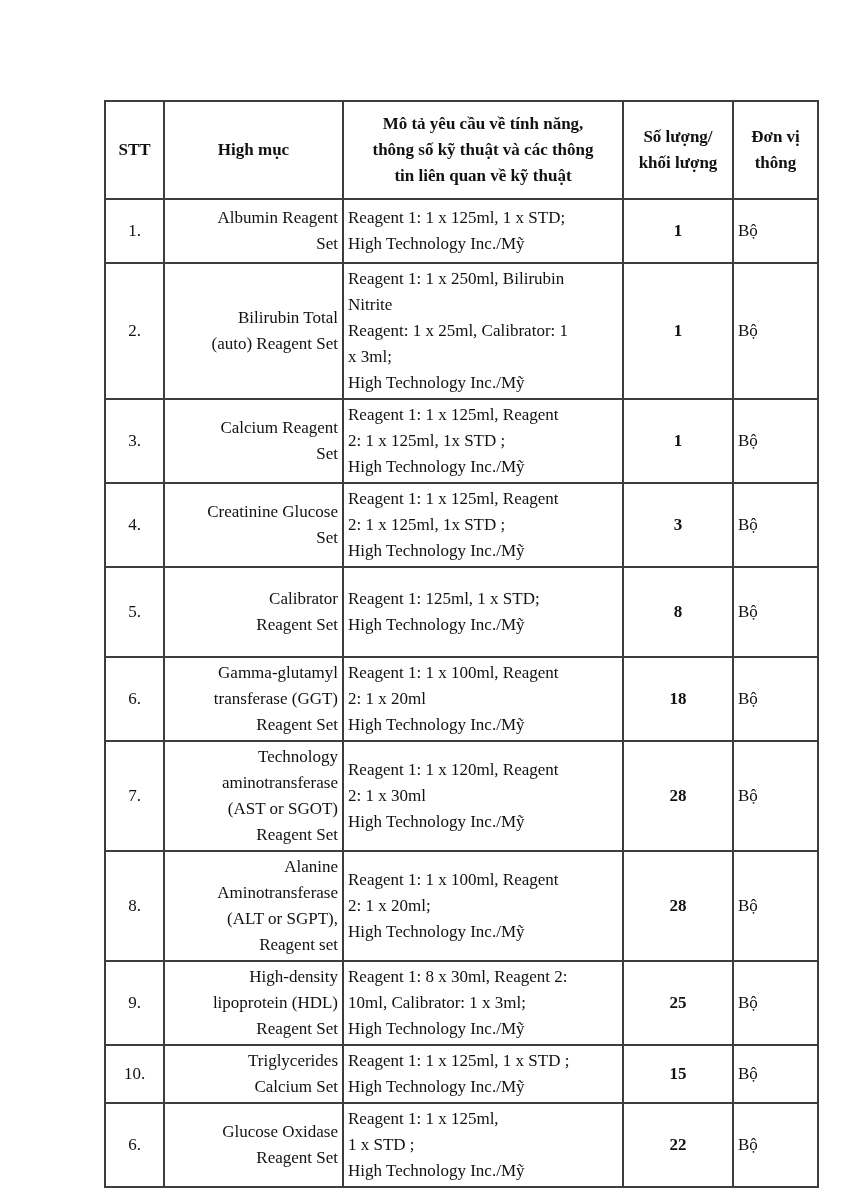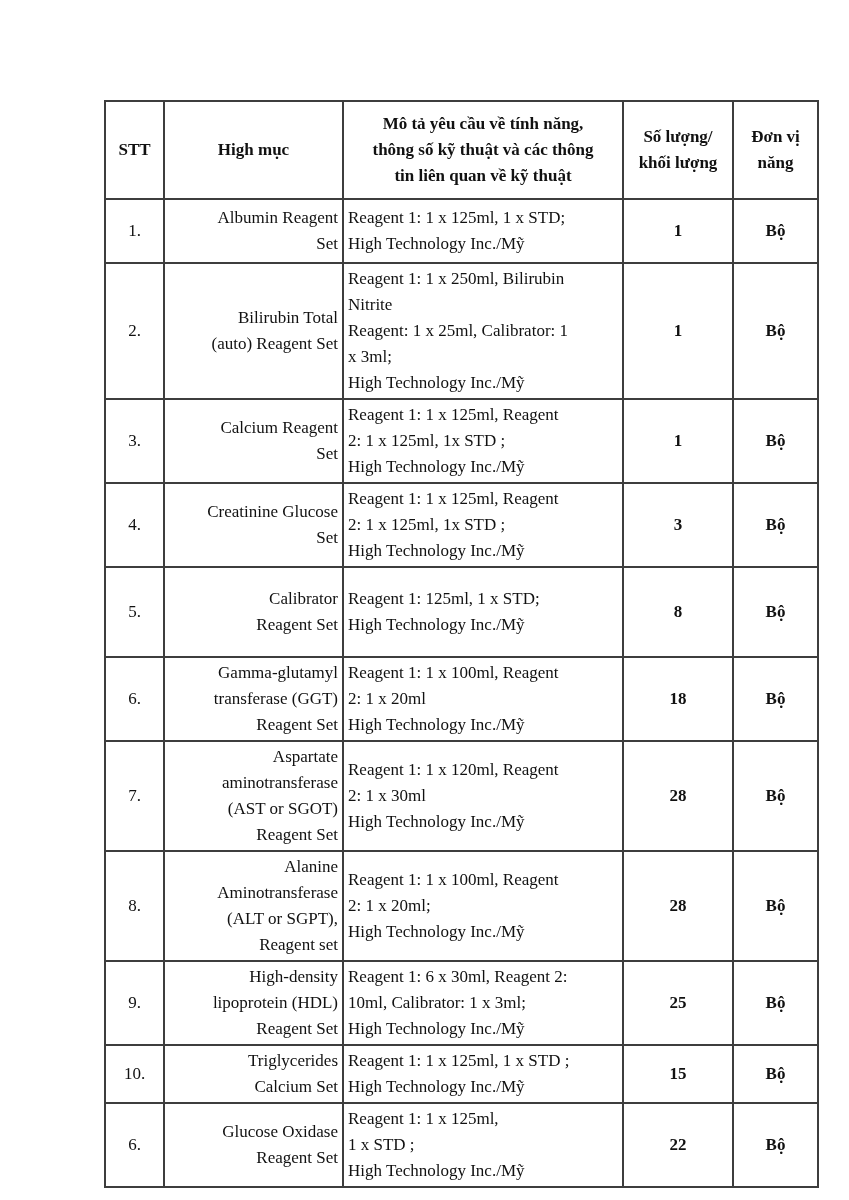--- a/index.html
+++ b/index.html
@@ -54,21 +54,21 @@
   .reagent-table tbody tr:nth-child(11) { height: 75px; }
 
   .reagent-table th {
     font-weight: bold;
     text-align: center;
   }
   td.c-stt  { text-align: center; }
   td.c-name { text-align: right; padding-left: 9px; }
   td.c-desc { }
   td.c-qty  { text-align: center; font-weight: bold; }
-  td.c-unit { text-align: center; font-weight: bold; }
+  td.c-unit { text-align: left; }
 </style>
 </head>
 <body>
 
 <div class="page">
   <table class="reagent-table">
     <colgroup>
       <col class="c1">
         <col class="c2">
         <col class="c3">
@@ -78,21 +78,21 @@
     <thead>
       <tr>
         <th>STT</th>
         <th>High mục</th>
         <th>Mô tả yêu cầu về tính năng,
 thông số kỹ thuật và các thông
 tin liên quan về kỹ thuật</th>
         <th>Số lượng/
 khối lượng</th>
         <th>Đơn vị
-năng</th>
+thông</th>
       </tr>
     </thead>
     <tbody>
       <tr>
         <td class="c-stt">1.</td>
         <td class="c-name">Albumin Reagent
 Set</td>
         <td class="c-desc">Reagent 1: 1 x 125ml, 1 x STD;
 High Technology Inc./Mỹ</td>
         <td class="c-qty">1</td>
@@ -145,21 +145,21 @@
 transferase (GGT)
 Reagent Set</td>
         <td class="c-desc">Reagent 1: 1 x 100ml, Reagent
 2: 1 x 20ml
 High Technology Inc./Mỹ</td>
         <td class="c-qty">18</td>
         <td class="c-unit">Bộ</td>
       </tr>
       <tr>
         <td class="c-stt">7.</td>
-        <td class="c-name">Aspartate
+        <td class="c-name">Technology
 aminotransferase
 (AST or SGOT)
 Reagent Set</td>
         <td class="c-desc">Reagent 1: 1 x 120ml, Reagent
 2: 1 x 30ml
 High Technology Inc./Mỹ</td>
         <td class="c-qty">28</td>
         <td class="c-unit">Bộ</td>
       </tr>
       <tr>
@@ -172,21 +172,21 @@
 2: 1 x 20ml;
 High Technology Inc./Mỹ</td>
         <td class="c-qty">28</td>
         <td class="c-unit">Bộ</td>
       </tr>
       <tr>
         <td class="c-stt">9.</td>
         <td class="c-name">High-density
 lipoprotein (HDL)
 Reagent Set</td>
-        <td class="c-desc">Reagent 1: 6 x 30ml, Reagent 2:
+        <td class="c-desc">Reagent 1: 8 x 30ml, Reagent 2:
 10ml, Calibrator: 1 x 3ml;
 High Technology Inc./Mỹ</td>
         <td class="c-qty">25</td>
         <td class="c-unit">Bộ</td>
       </tr>
       <tr>
         <td class="c-stt">10.</td>
         <td class="c-name">Triglycerides
 Calcium Set</td>
         <td class="c-desc">Reagent 1: 1 x 125ml, 1 x STD ;

